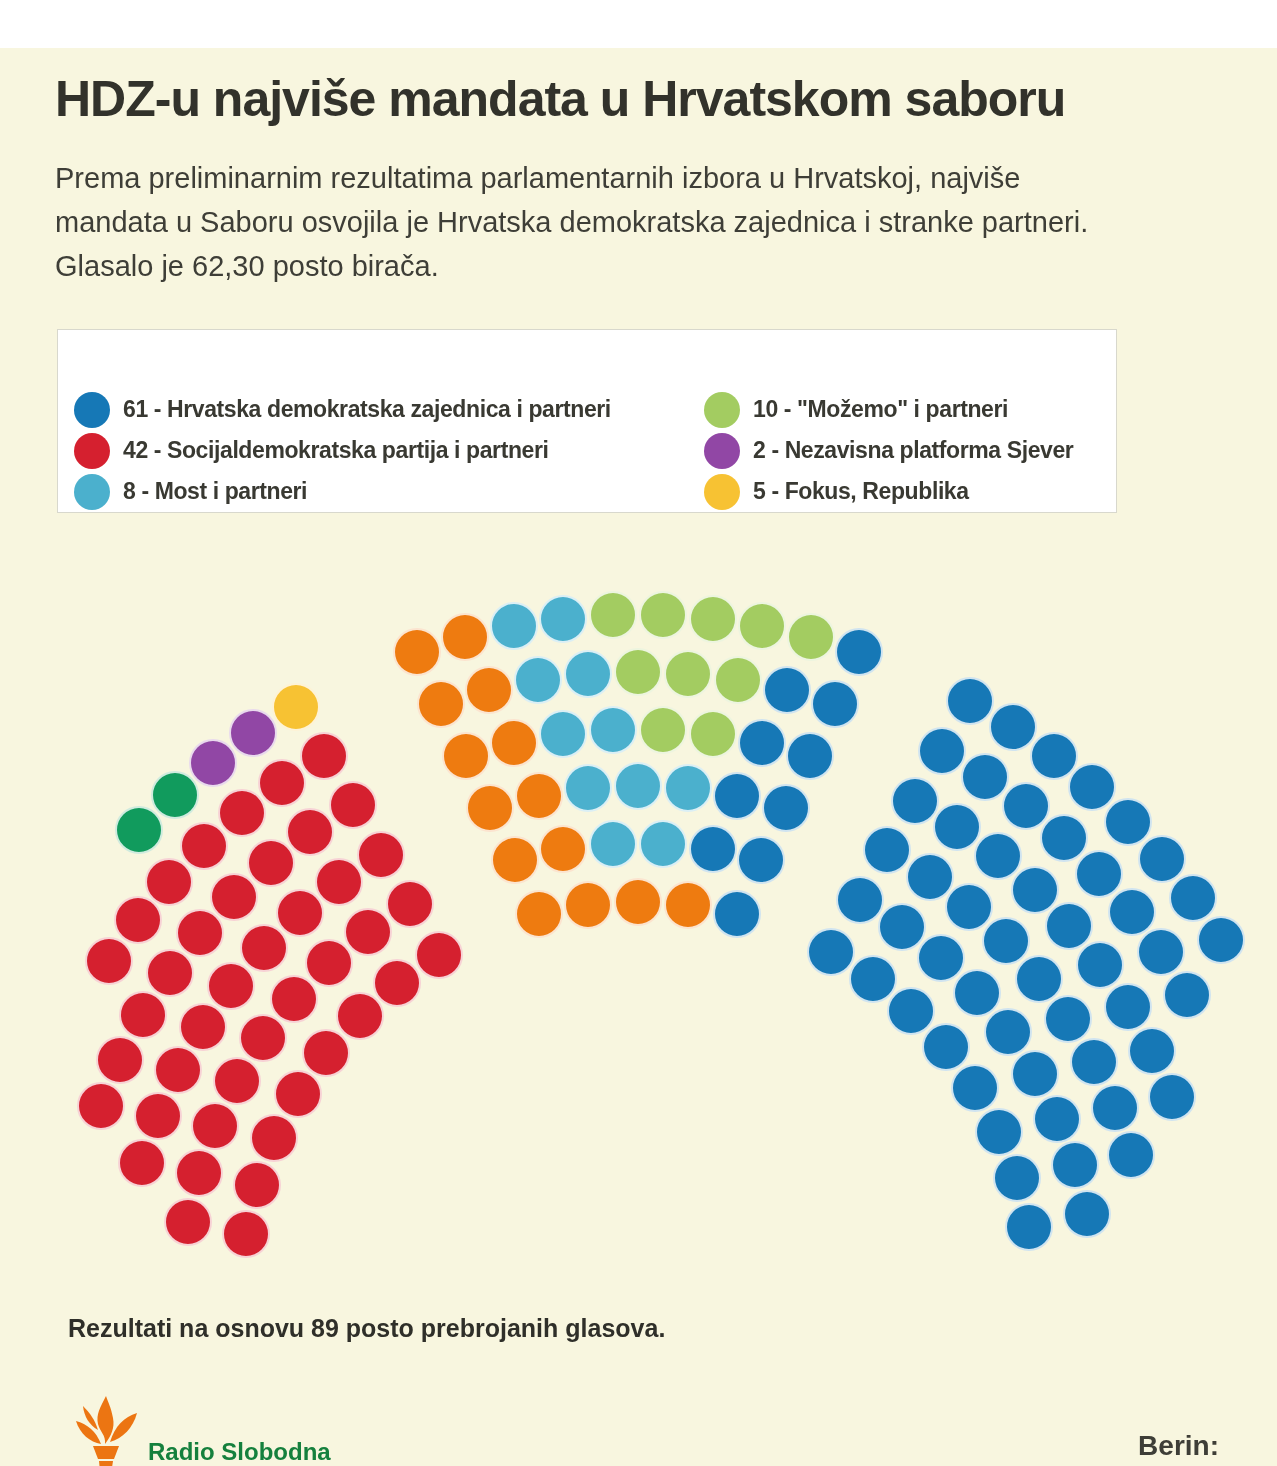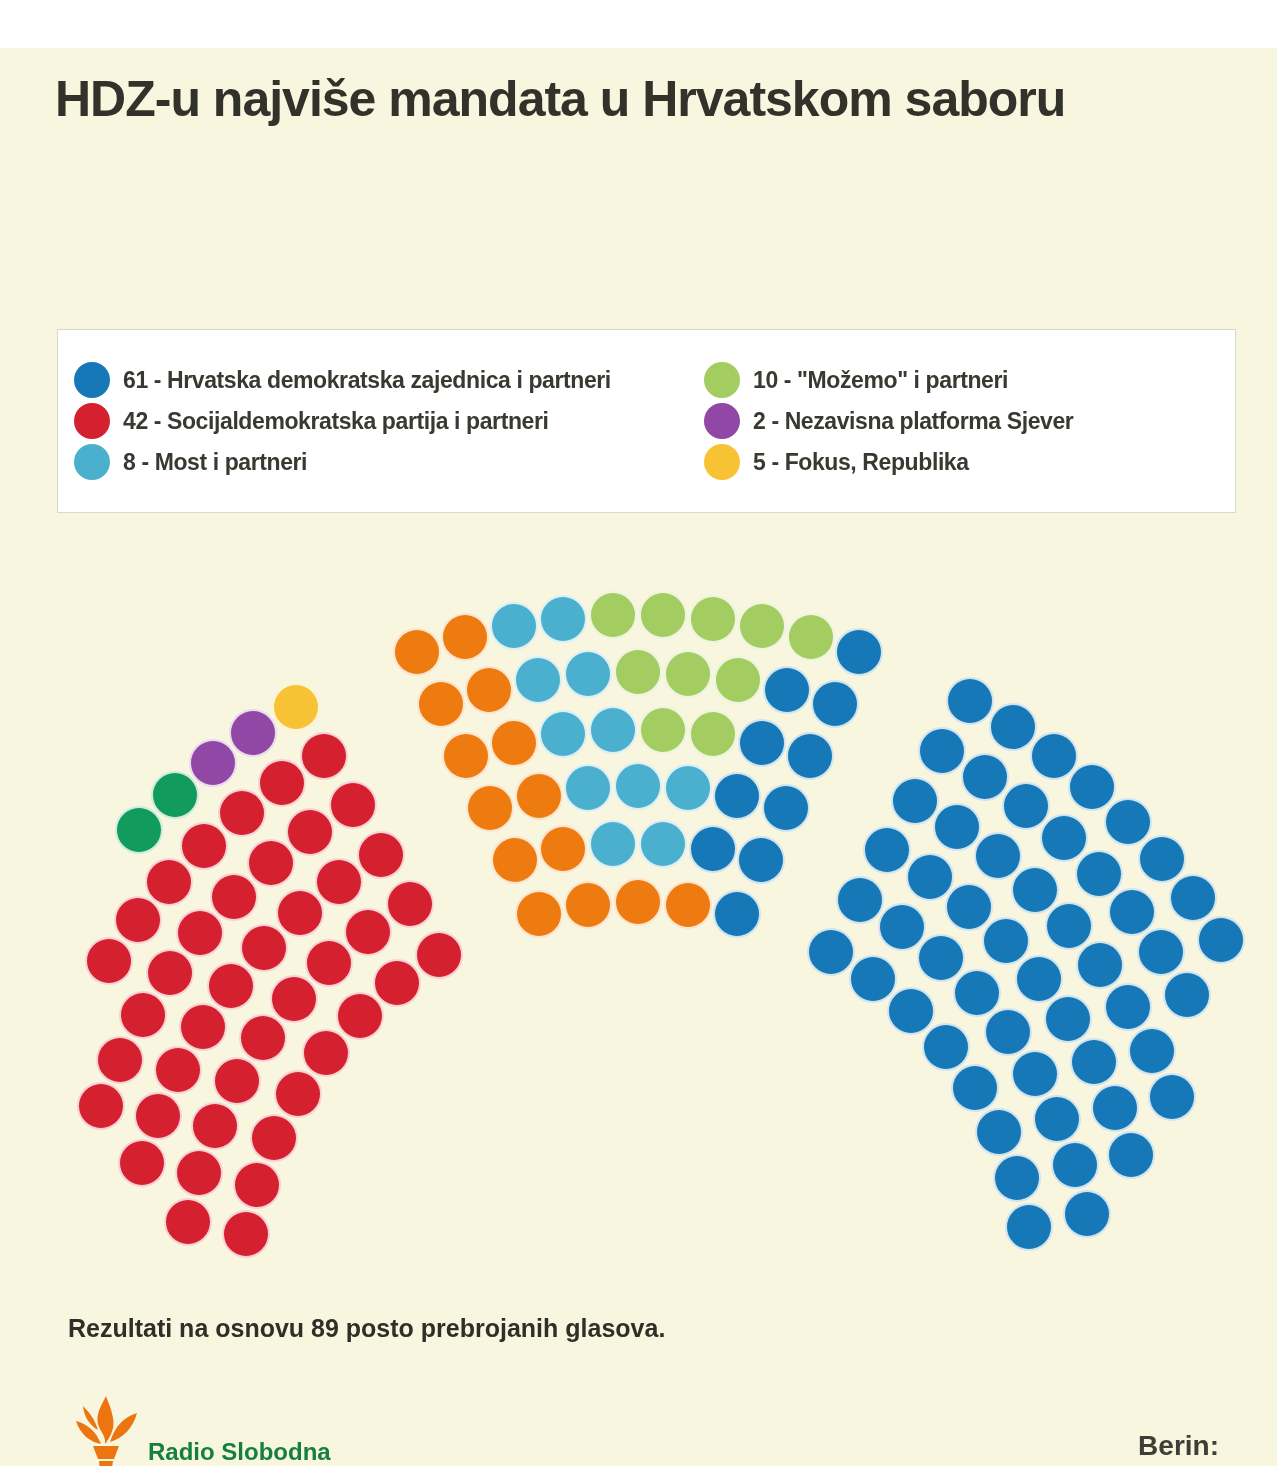--- a/index.html
+++ b/index.html
@@ -14,23 +14,23 @@
   .title{
     position:absolute;left:55px;top:22px;width:1180px;
     font-size:50px;font-weight:bold;letter-spacing:-1px;
     color:#32322b;margin:0;
   }
   .subtitle{
     position:absolute;left:55px;top:108px;width:1180px;
     font-size:29px;line-height:44px;color:#3e3e37;
   }
   .legend{
-    position:absolute;left:57px;top:281px;width:1179px;height:184px;
+    position:absolute;left:57px;top:281px;width:1060px;height:184px;
     background:#ffffff;border:1px solid #d8d8cd;box-sizing:border-box;
-    display:flex;align-items:center;
+    display:flex;align-items:flex-end;
   }
   .legend-col{display:flex;flex-direction:column;justify-content:center;}
   .legend-col.c0{width:628px;padding-left:16px;}
   .legend-col.c1{flex:1;padding-left:2px;}
   .legend-item{display:flex;align-items:center;height:41px;}
   .legend-dot{
     width:36px;height:36px;border-radius:50%;flex:0 0 36px;margin-right:13px;
   }
   .legend-label{
     font-size:23px;font-weight:bold;letter-spacing:-0.4px;white-space:nowrap;
@@ -63,20 +63,25 @@
     padding:5px 7px;
   }
 </style>
 </head>
 <body>
 
 <div class="page" style="background: rgb(248, 246, 223); margin-top: 48px;">
 
   <h1 class="title">HDZ-u najviše mandata u Hrvatskom saboru</h1>
 
+  <div class="subtitle">
+      <div>Prema preliminarnim rezultatima parlamentarnih izbora u Hrvatskoj, najviše</div>
+      <div>mandata u Saboru osvojila je Hrvatska demokratska zajednica i stranke partneri.</div>
+      <div>Glasalo je 62,30 posto birača.</div>
+    </div>
 
   <div class="legend">
       <div class="legend-col c0">
         <div class="legend-item">
           <span class="legend-dot" style="background: rgb(22, 120, 182);"></span>
           <span class="legend-label">61 - Hrvatska demokratska zajednica i partneri</span>
         </div>
         <div class="legend-item">
           <span class="legend-dot" style="background: rgb(213, 32, 47);"></span>
           <span class="legend-label">42 - Socijaldemokratska partija i partneri</span>

